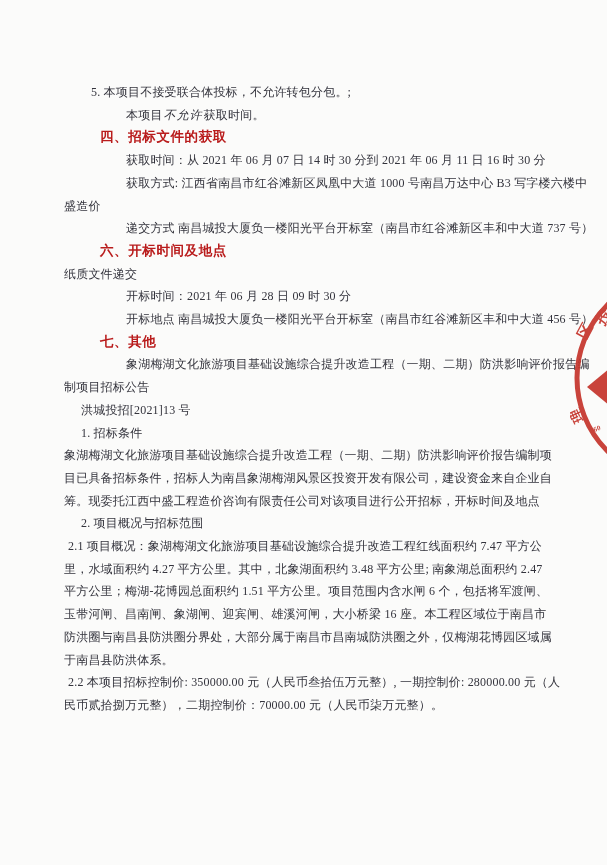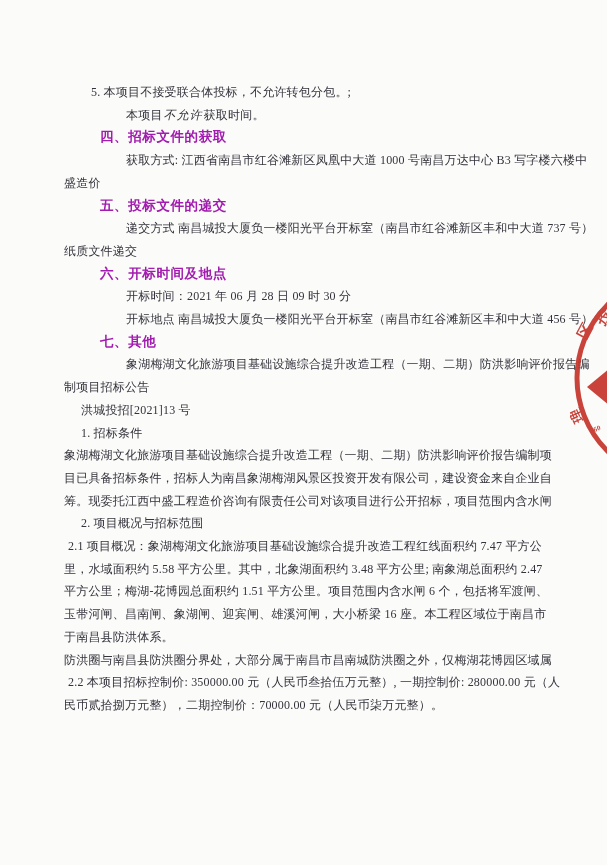--- a/index.html
+++ b/index.html
@@ -20,21 +20,21 @@
   .line{
     line-height:22.7px;
     font-size:12px;
     letter-spacing:0.2px;
     white-space:nowrap;
     color:#33333c;
   }
   .heading{
     font-weight:bold;
     font-size:13.5px;
-    color:#a21caf;
+    color:#b91c1c;
     letter-spacing:0.6px;
   }
   .mA{margin-left:0;}
   .mB{margin-left:17px;}
   .mC{margin-left:27px;}
   .mD{margin-left:36px;}
   .mE{margin-left:4px;}
   .mF{margin-left:62px;}
   .italic{
     font-style:italic;
@@ -56,48 +56,48 @@
 </head>
 <body>
 
 <div class="page">
   <div class="content">
 
     <div class="line mC">5. 本项目不接受联合体投标，不允许转包分包。;</div>
     <div class="line mF"><span>本项目</span><span class="italic">不允许</span><span>获取时间。</span></div>
 
     <div class="line heading mD">四、招标文件的获取</div>
+    <div class="line mF">获取时间：从 2021 年 06 月 07 日  14 时 30 分到 2021 年 06 月 11 日  16 时 30 分</div>
     <div class="line mF">获取方式: 江西省南昌市红谷滩新区凤凰中大道 1000 号南昌万达中心 B3 写字楼六楼中</div>
     <div class="line mA">盛造价</div>
 
-    <div class="line heading mD">五、投标文件的递交</div>
     <div class="line mF">递交方式 南昌城投大厦负一楼阳光平台开标室（南昌市红谷滩新区丰和中大道 737 号）</div>
+    <div class="line heading mD">六、开标时间及地点</div>
+
     <div class="line mA">纸质文件递交</div>
-
-    <div class="line heading mD">六、开标时间及地点</div>
     <div class="line mF">开标时间：2021 年 06 月 28 日  09 时 30 分</div>
     <div class="line mF">开标地点 南昌城投大厦负一楼阳光平台开标室（南昌市红谷滩新区丰和中大道 456 号）</div>
 
     <div class="line heading mD">七、其他</div>
     <div class="line mF">象湖梅湖文化旅游项目基础设施综合提升改造工程（一期、二期）防洪影响评价报告编</div>
     <div class="line mA">制项目招标公告</div>
     <div class="line mB">洪城投招[2021]13 号</div>
 
     <div class="line mB">1.  招标条件</div>
     <div class="line mA">象湖梅湖文化旅游项目基础设施综合提升改造工程（一期、二期）防洪影响评价报告编制项</div>
     <div class="line mA">目已具备招标条件，招标人为南昌象湖梅湖风景区投资开发有限公司，建设资金来自企业自</div>
-    <div class="line mA">筹。现委托江西中盛工程造价咨询有限责任公司对该项目进行公开招标，项目范围内含水闸</div>
+    <div class="line mA">筹。现委托江西中盛工程造价咨询有限责任公司对该项目进行公开招标，开标时间及地点</div>
 
     <div class="line mB">2.  项目概况与招标范围</div>
     <div class="line mE">2.1 项目概况：象湖梅湖文化旅游项目基础设施综合提升改造工程红线面积约 7.47 平方公</div>
-    <div class="line mA">里，水域面积约 5.58 平方公里。其中，北象湖面积约 3.48 平方公里; 南象湖总面积约 2.47</div>
+    <div class="line mA">里，水域面积约 4.27 平方公里。其中，北象湖面积约 3.48 平方公里; 南象湖总面积约 2.47</div>
     <div class="line mA">平方公里；梅湖-花博园总面积约 1.51 平方公里。项目范围内含水闸 6 个，包括将军渡闸、</div>
     <div class="line mA">玉带河闸、昌南闸、象湖闸、迎宾闸、雄溪河闸，大小桥梁 16 座。本工程区域位于南昌市</div>
+    <div class="line mA">防洪圈与南昌县防洪圈分界处，大部分属于南昌市昌南城防洪圈之外，仅梅湖花博园区域属</div>
     <div class="line mA">于南昌县防洪体系。</div>
-    <div class="line mA">防洪圈与南昌县防洪圈分界处，大部分属于南昌市昌南城防洪圈之外，仅梅湖花博园区域属</div>
     <div class="line mE">2.2 本项目招标控制价: 350000.00 元（人民币叁拾伍万元整）, 一期控制价: 280000.00 元（人</div>
     <div class="line mA">民币贰拾捌万元整），二期控制价：70000.00 元（人民币柒万元整）。</div>
 
   </div>
 
   <svg class="seal" viewBox="0 0 220 180" xmlns="http://www.w3.org/2000/svg">
 
     <circle cx="110" cy="88" r="103" fill="none" stroke="#c5342b" stroke-width="5"></circle>
 
     <polygon points="17,97 62,60 110,88 62,134" fill="#c5342b"></polygon>

